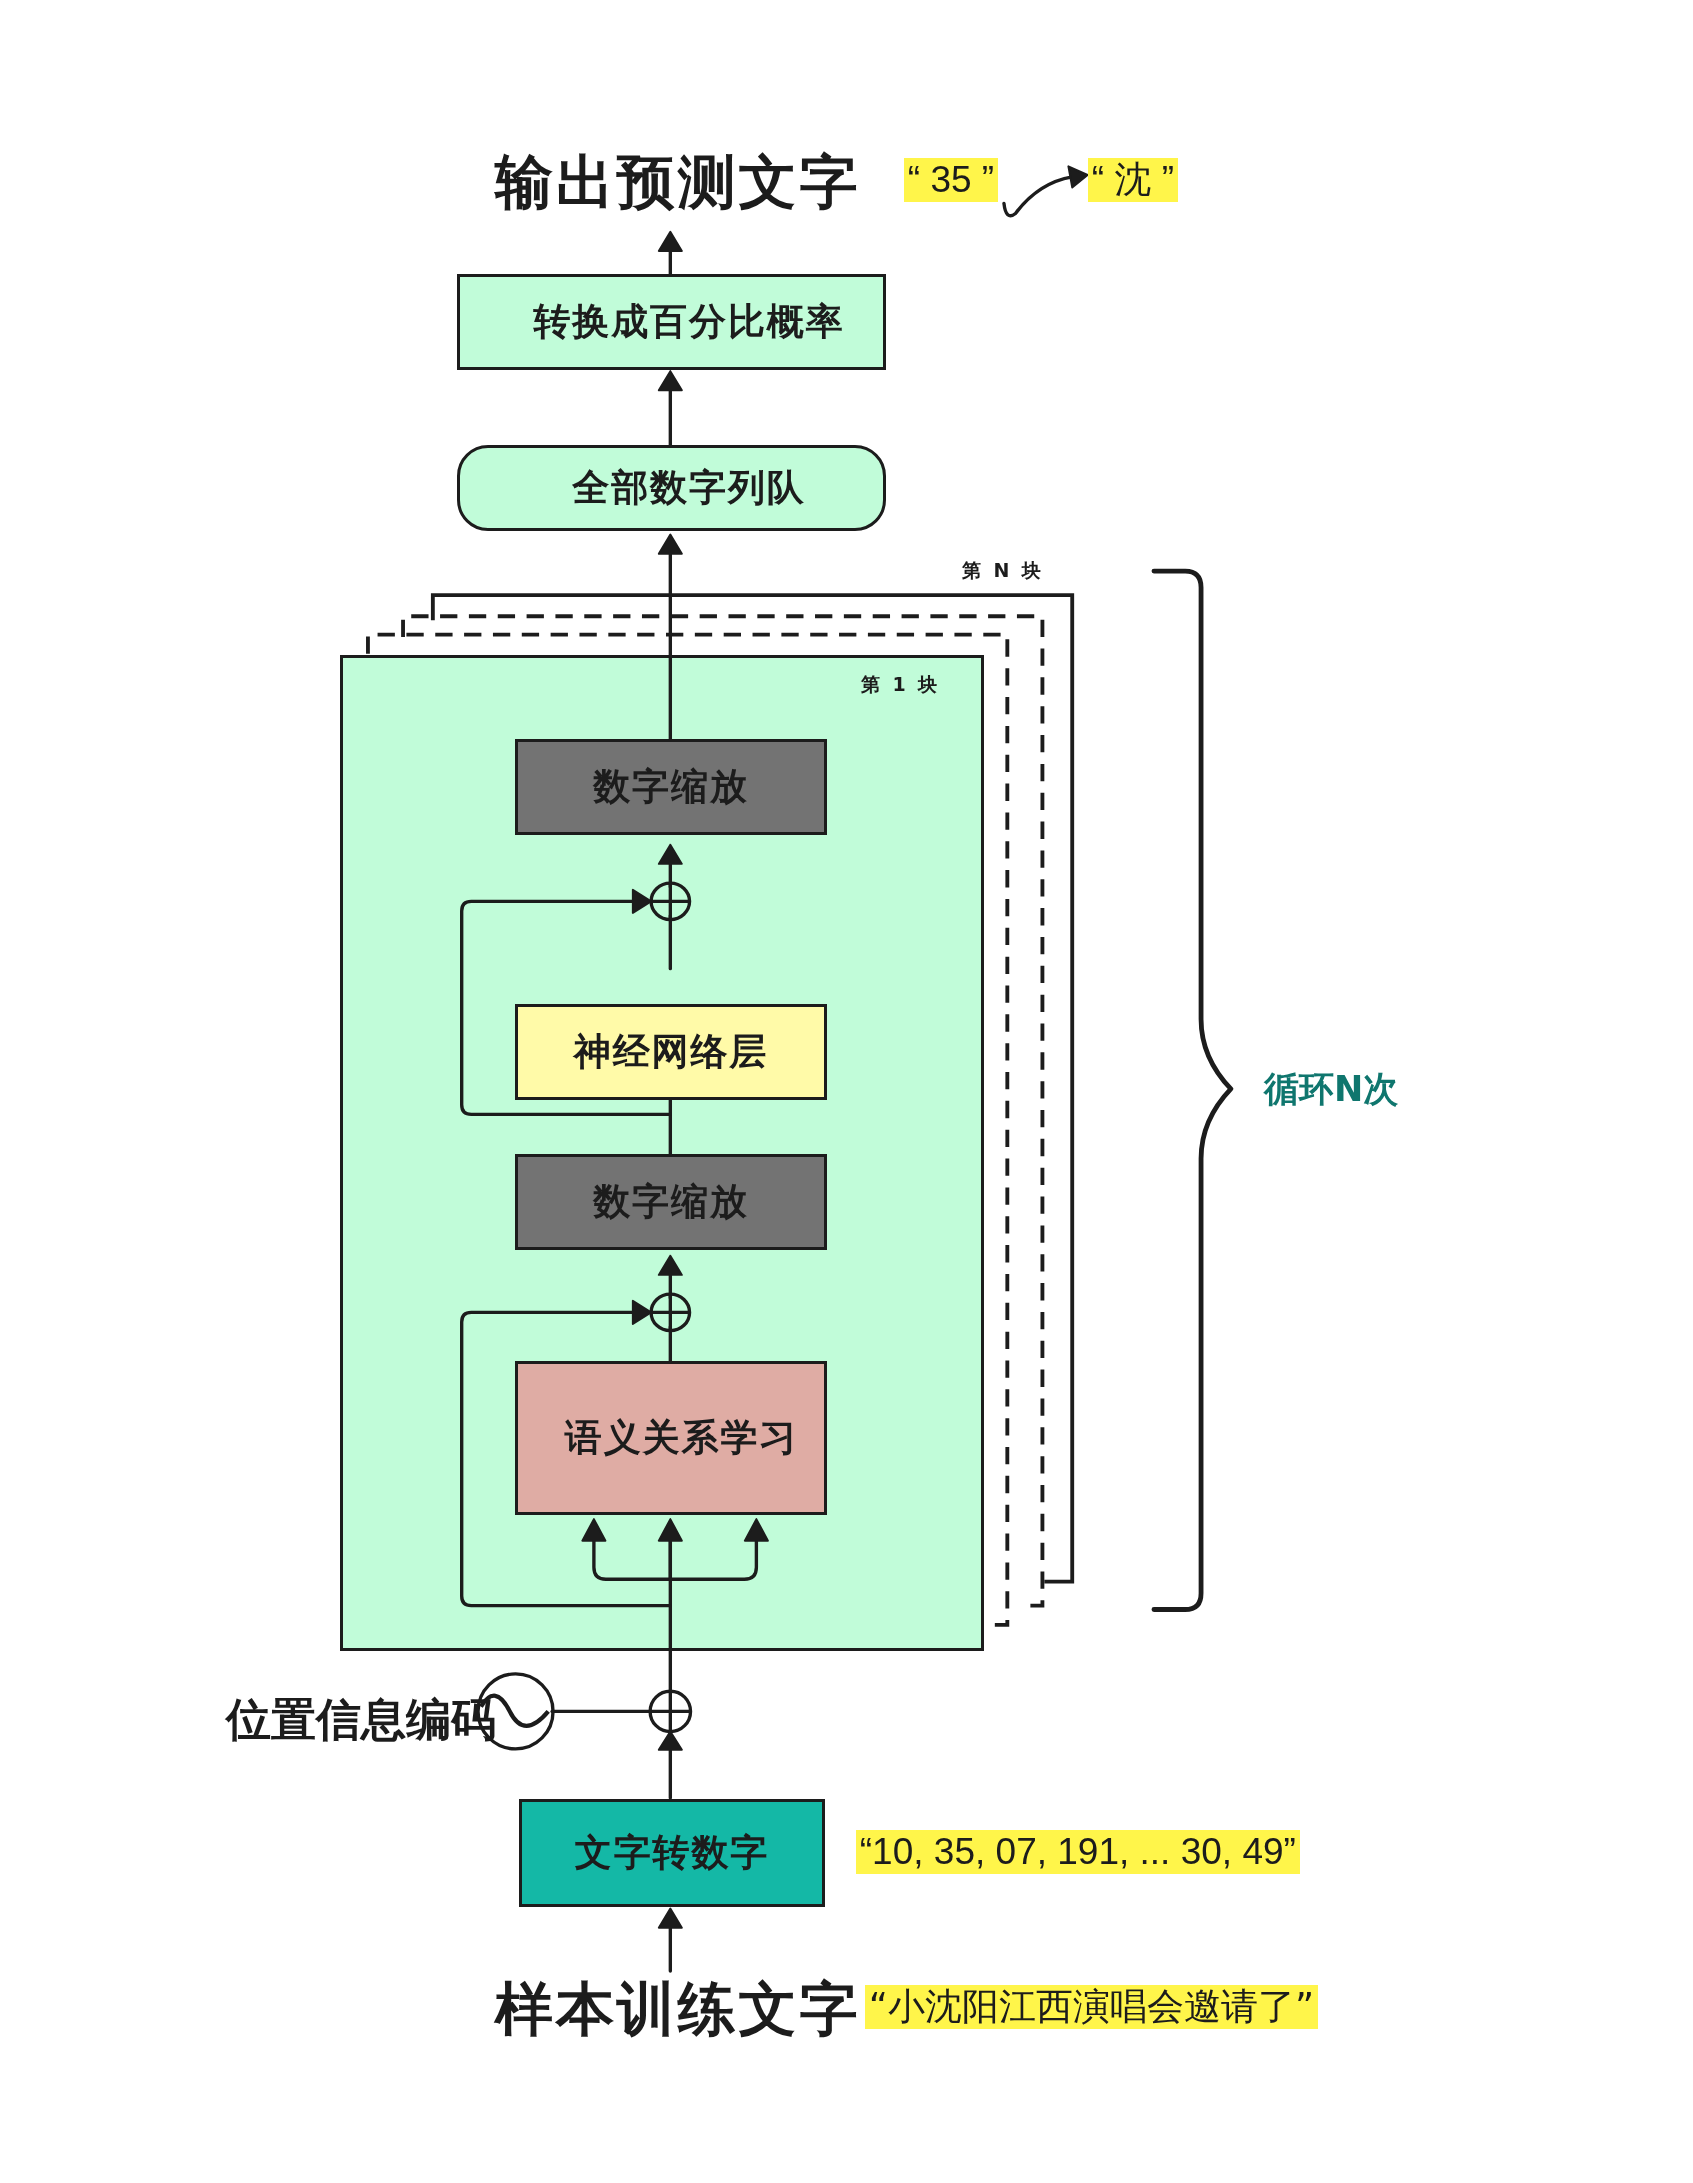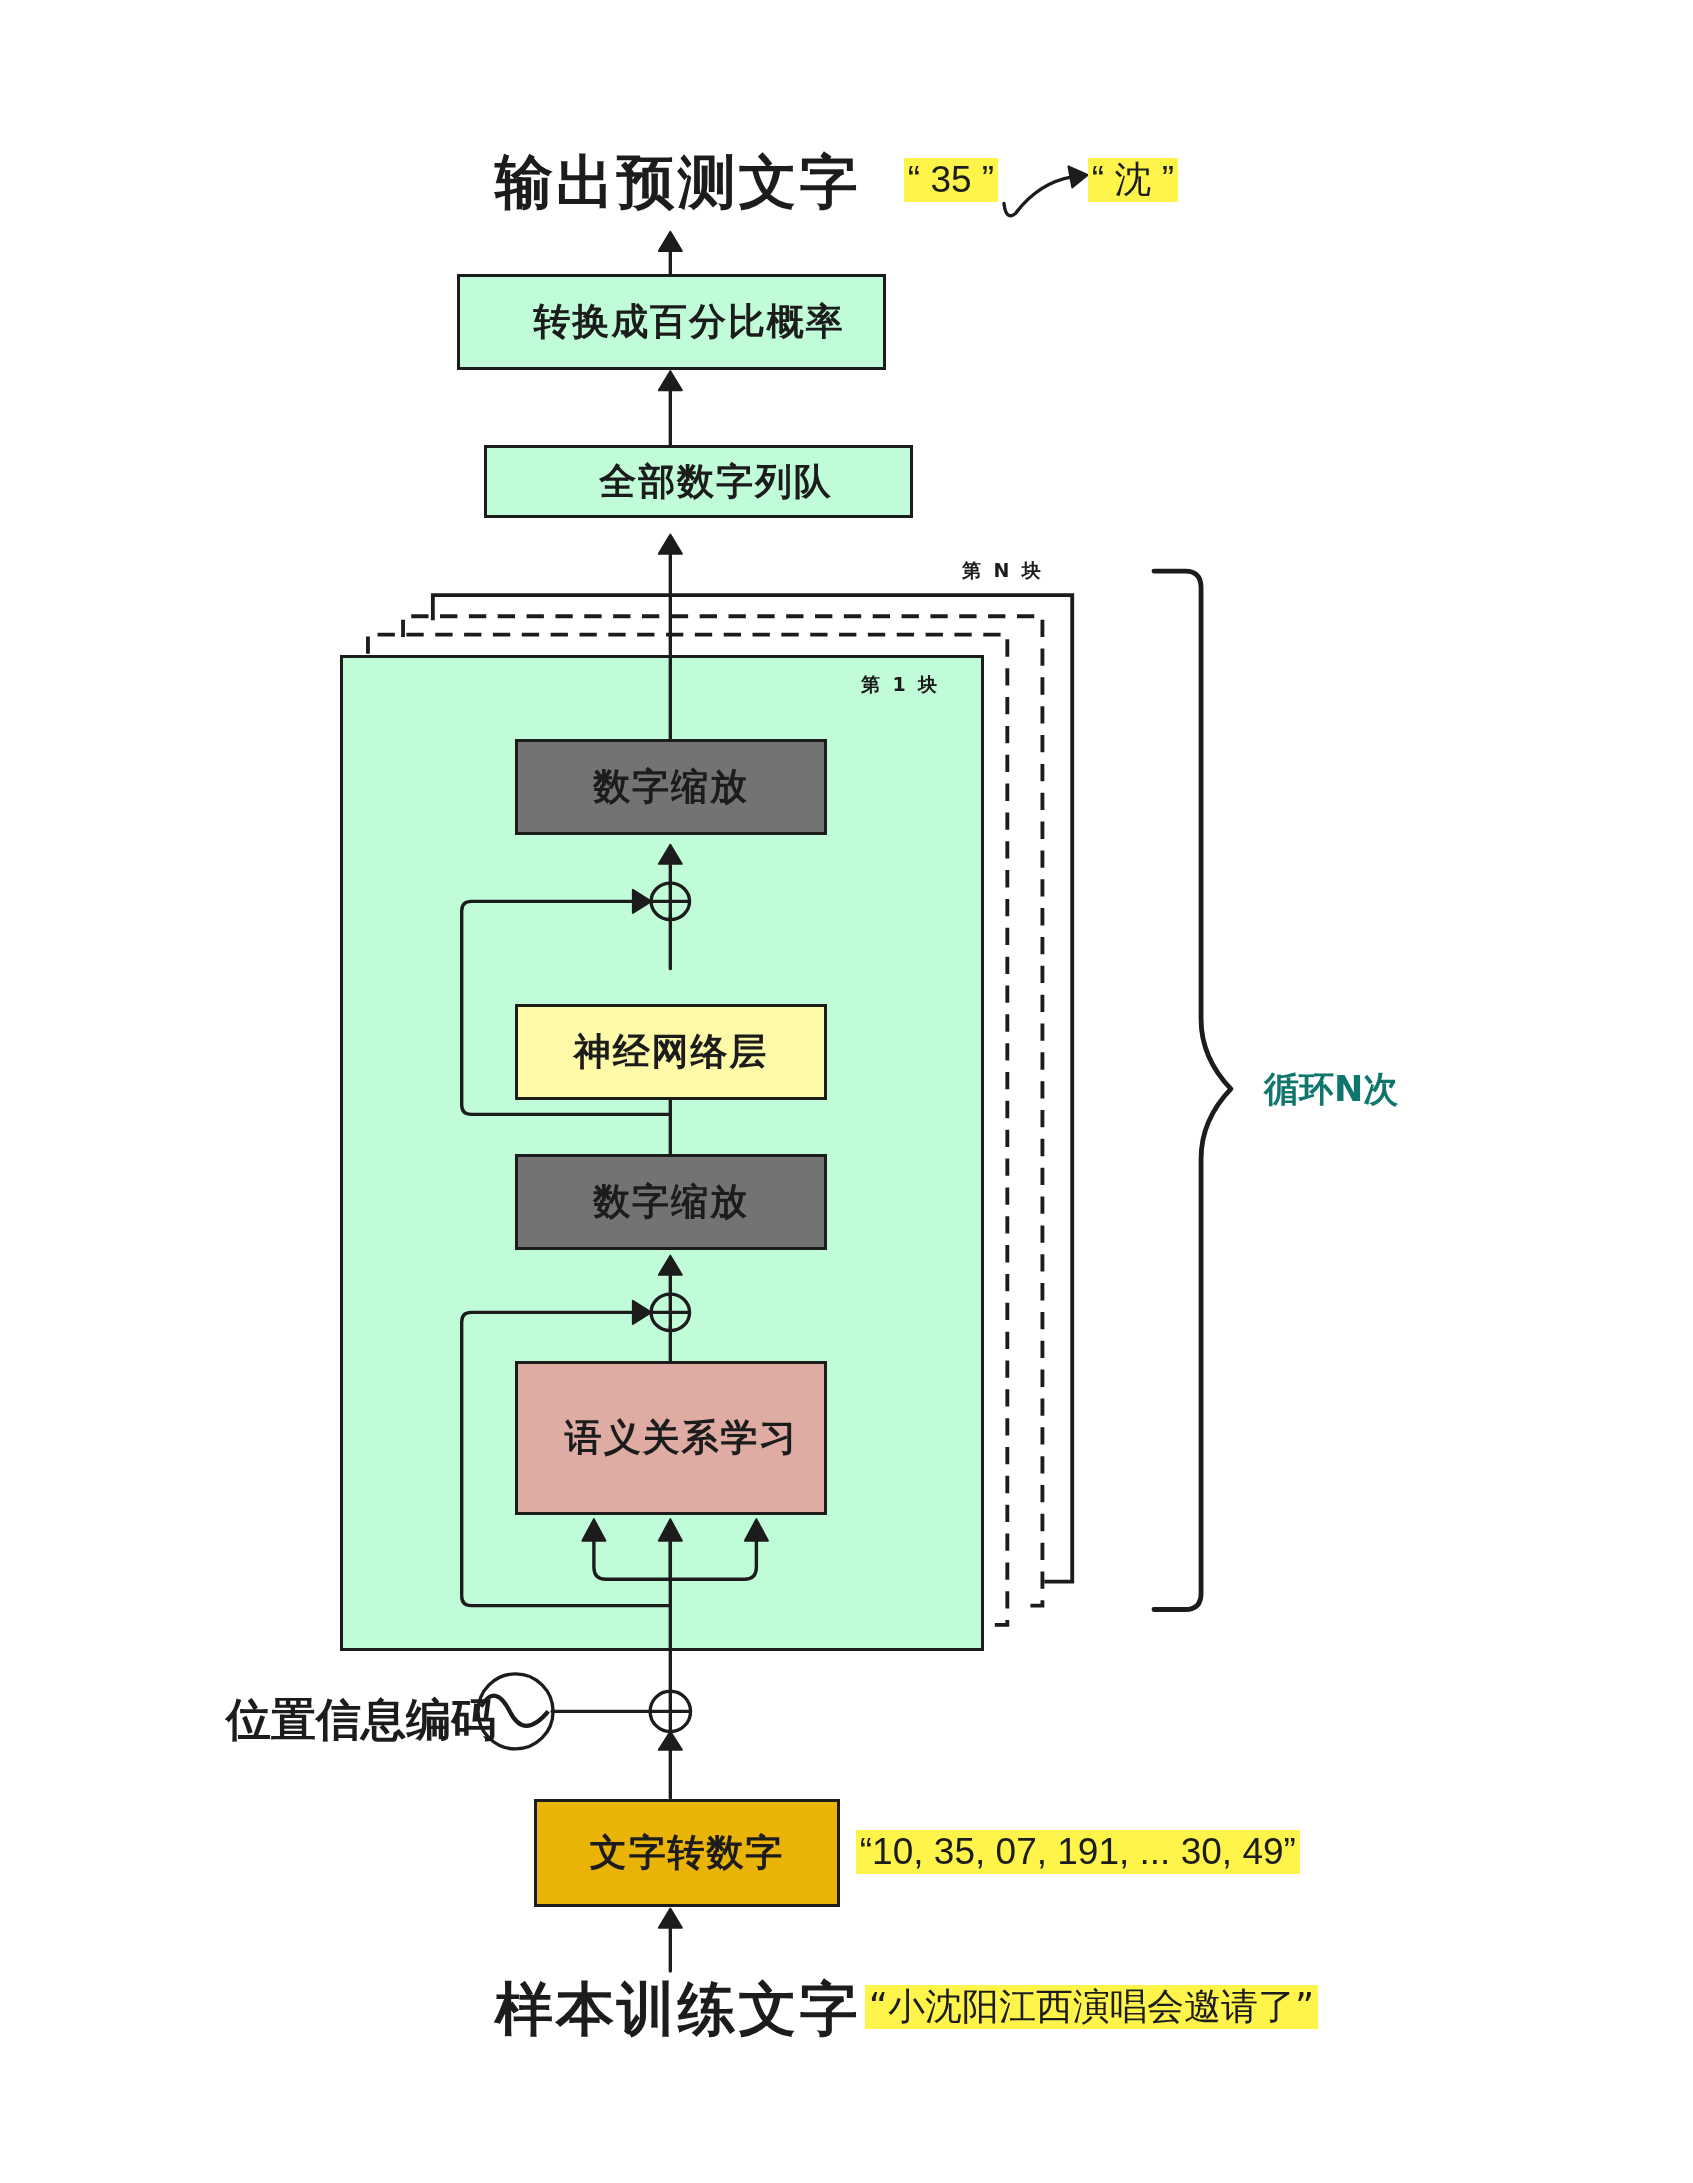--- a/index.html
+++ b/index.html
@@ -6,21 +6,21 @@
   body { width: 1694px; height: 2183px; position: relative; overflow: hidden;
          font-family: "DejaVu Sans", "Liberation Sans", sans-serif; color: #1c1c1c; }
   svg.wires { position: absolute; left: 0; top: 0; width: 1694px; height: 2183px; }
   .box { position: absolute; border: 3.8px solid #1c1c1c; box-sizing: border-box;
          display: flex; align-items: center; justify-content: center;
          font-weight: bold; font-size: 37px; letter-spacing: 1.9px; }
   .box-mint { background: #c1fcd9; padding-left: 35px; }
   .box-blue { background: #737373; }
   .box-yellow-light { background: #fffaa8; margin-top: 38px; }
   .box-rose { background: #dfaca4; }
-  .box-gold { background: #eab308; margin-left: 15px; }
+  .box-gold { background: #14b8a6; }
   .block-main { position: absolute; background: #c1fcd9; border: 3.8px solid #1c1c1c; box-sizing: border-box; }
   .title-big { position: absolute; font-weight: bold; font-size: 58px; letter-spacing: 2.9px; white-space: nowrap; }
   .label-med { position: absolute; font-weight: bold; font-size: 45px; white-space: nowrap; }
   .label-block { position: absolute; font-weight: bold; font-size: 19px; white-space: nowrap; letter-spacing: 2.9px; }
   .hl { position: absolute; background: #fff54a; font-size: 37px; white-space: nowrap;
         font-family: "Liberation Sans", "DejaVu Sans", sans-serif; padding: 1.9px 3.8px; line-height: 1.1; }
   .loop-label { position: absolute; font-weight: bold; font-size: 35px; color: #0f766e; white-space: nowrap; }
 </style>
 </head>
 <body>
@@ -119,21 +119,21 @@
   </g>
 </svg>
 
 <div class="title-big" style="left:495px; top:144px;">输出预测文字</div>
 <div class="hl" style="left:904px; top:158px;">“ 35 ”</div>
 <div class="hl" style="left:1088px; top:158px;">“ 沈 ”</div>
 
 <div class="box box-mint" style="left:457px; top:274px; width:429px; height:96px;">
   <span>转换成百分比概率</span>
 </div>
-<div class="box box-mint" style="left:484px; top:445px; width:429px; height:73px;">
+<div class="box box-mint" style="left:457px; top:445px; width:429px; height:86px;border-radius:31px;">
   <span>全部数字列队</span>
 </div>
 
 <div class="label-block" style="left:962px; top:558px;">第 N 块</div>
 <div class="label-block" style="left:861px; top:672px;">第 1 块</div>
 <div class="loop-label" style="left:1264px; top:1066px;">循环N次</div>
 
 <div class="box box-blue" style="left:515px; top:739px; width:312px; height:96px;">
   <span>数字缩放</span>
 </div>

